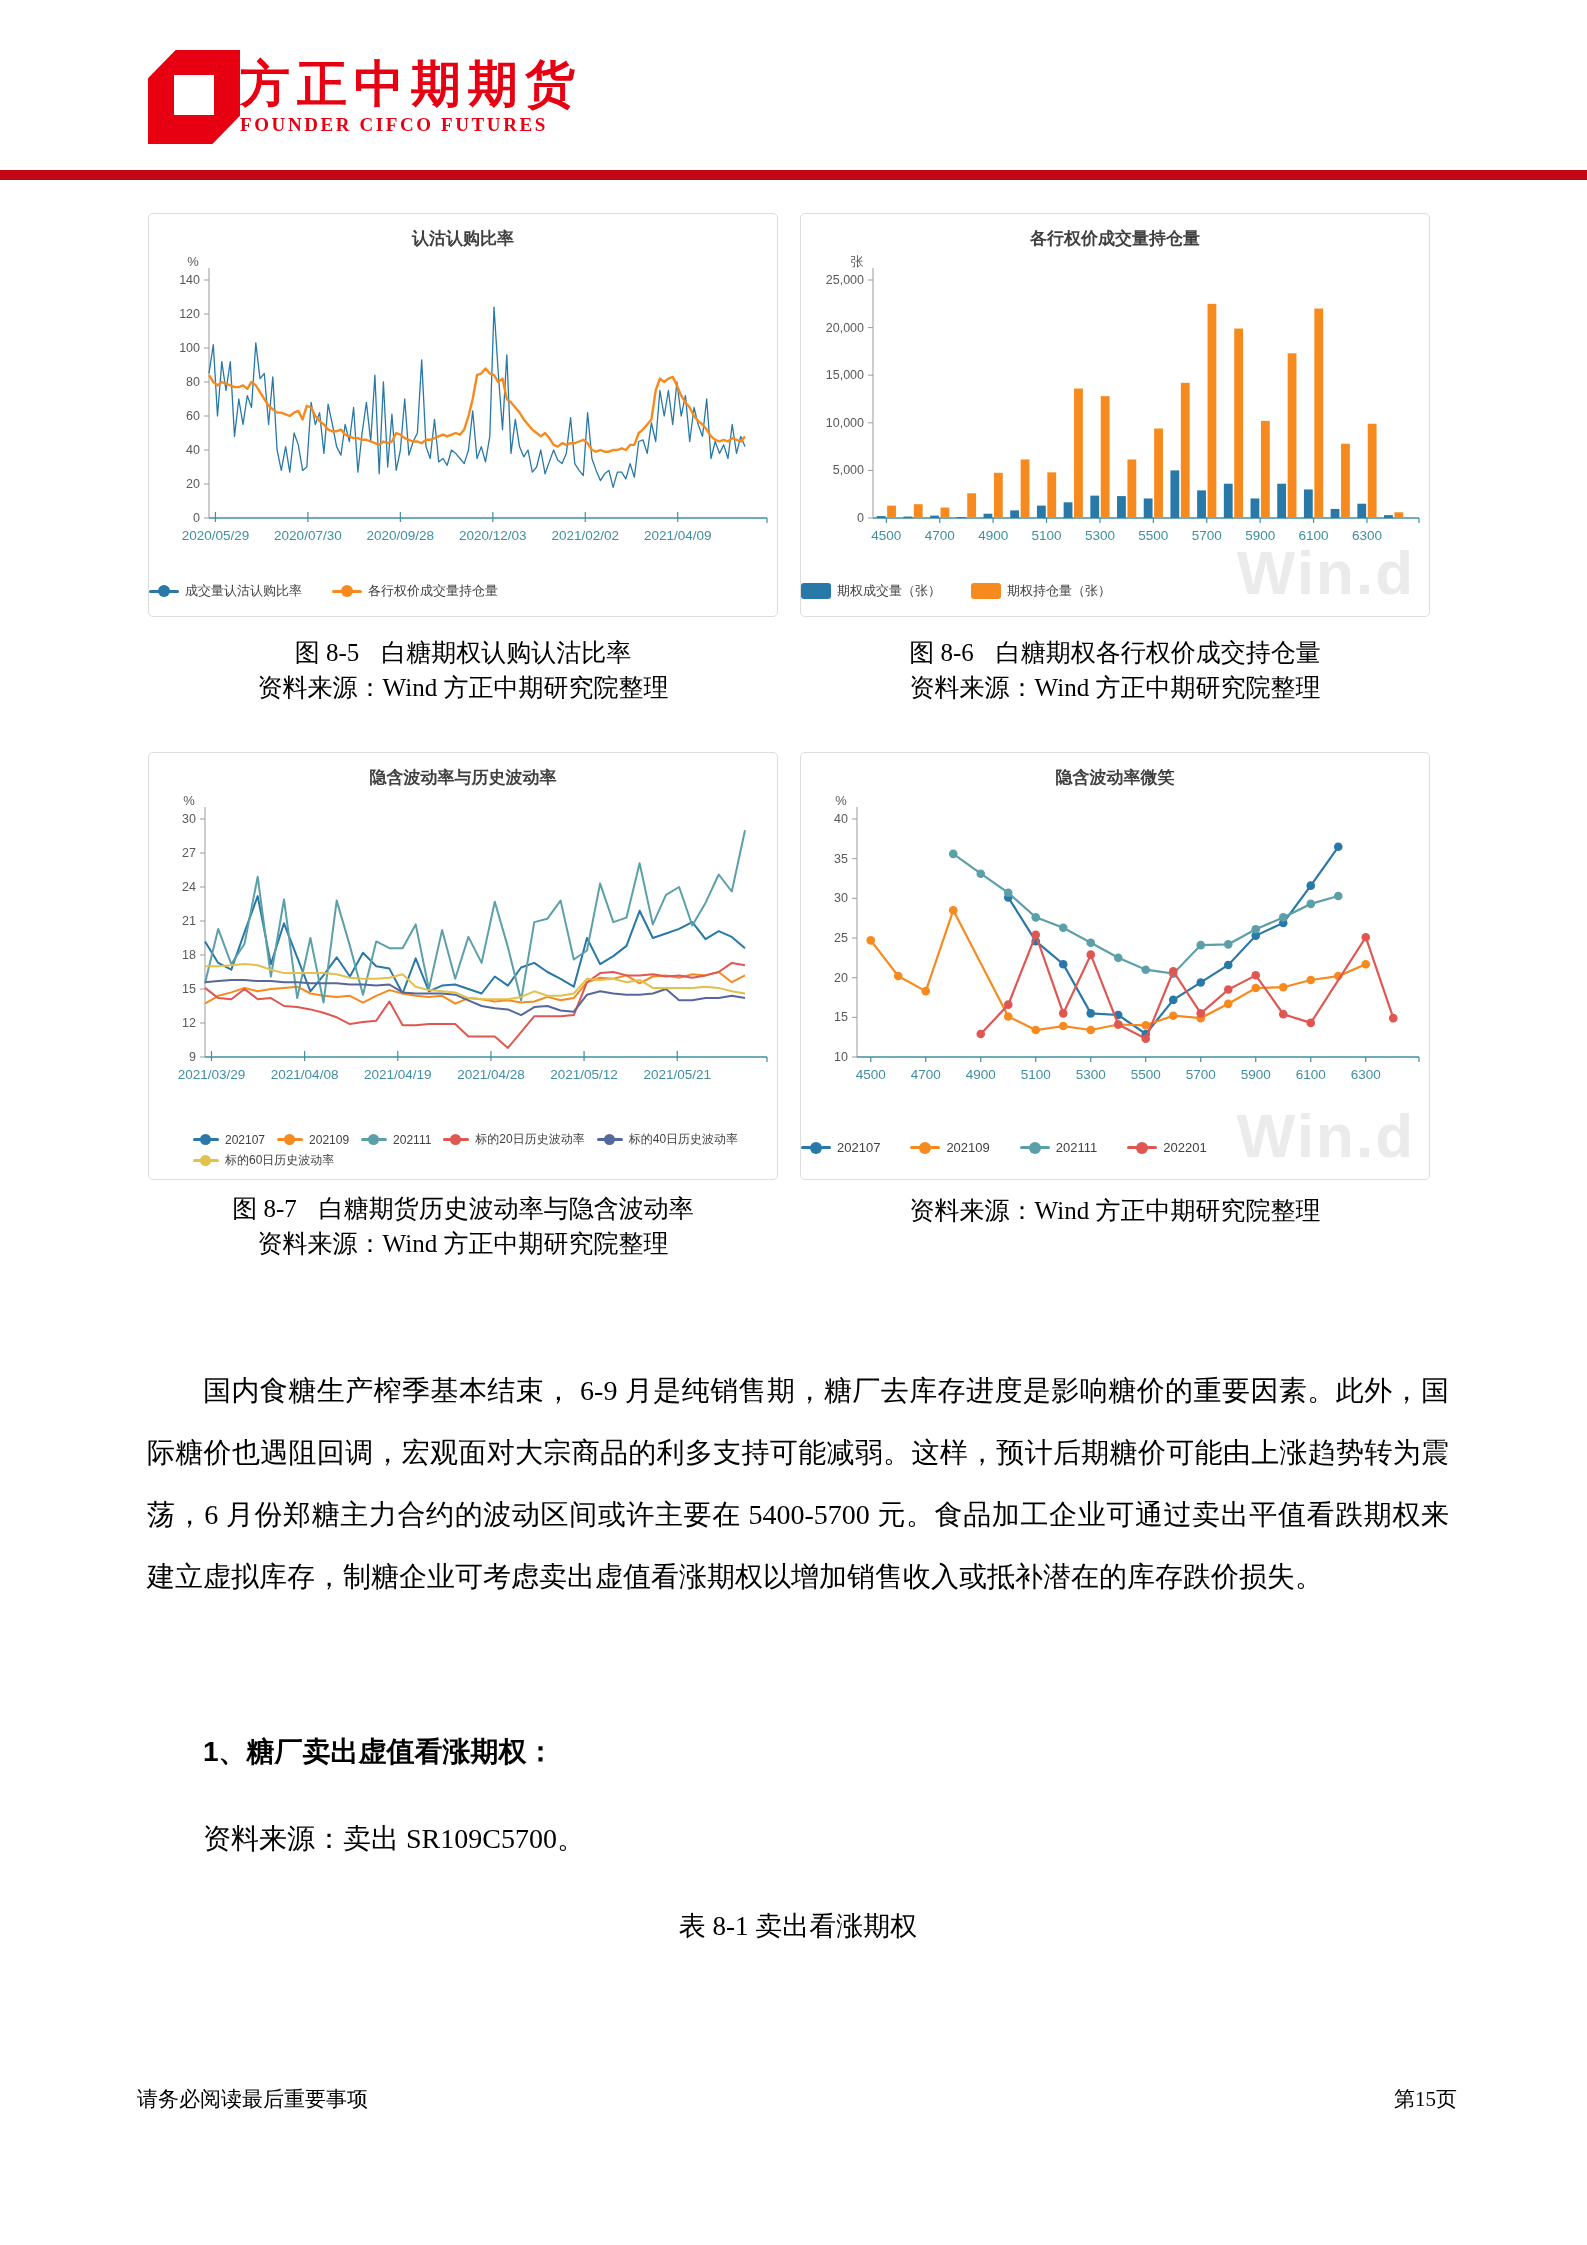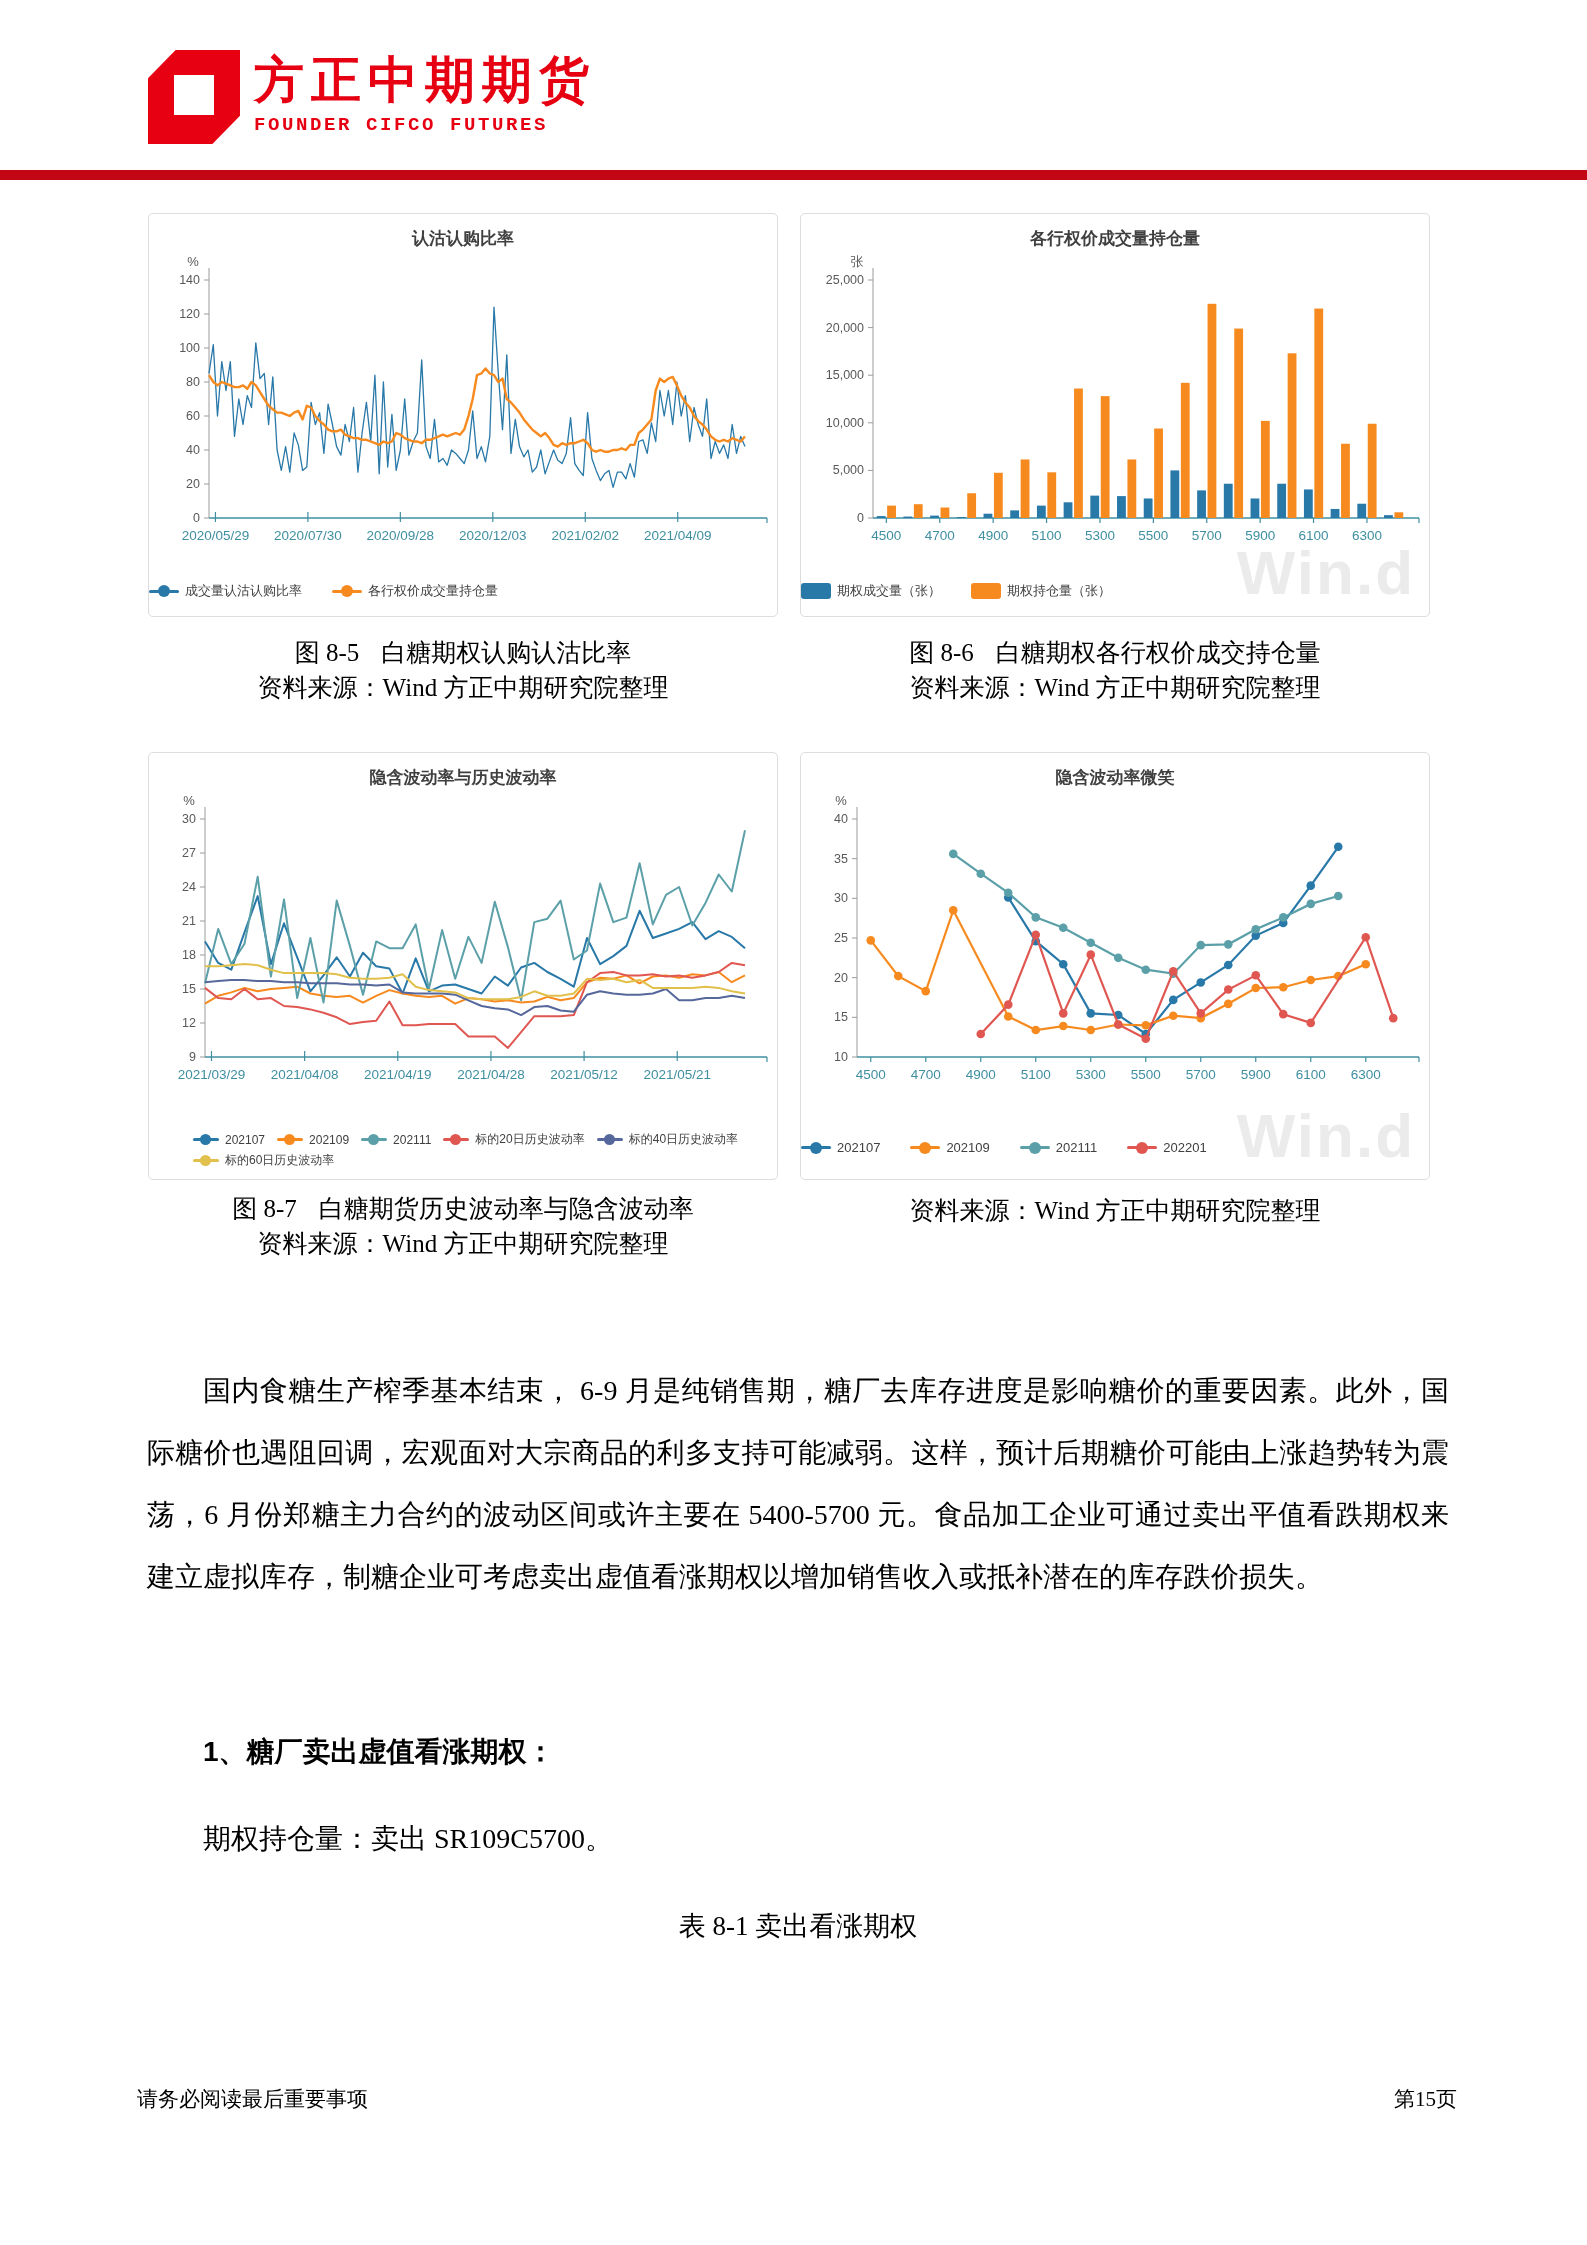--- a/index.html
+++ b/index.html
@@ -4,21 +4,21 @@
 <style>
   html,body{margin:0;padding:0;background:#fff;}
   .page{position:relative;width:1587px;height:2245px;background:#fff;overflow:hidden;
         font-family:"Liberation Serif","DejaVu Serif",serif;color:#000;}
 
   
   .logo{position:absolute;left:148px;top:50px;display:flex;align-items:center;}
   .logo-cube{position:relative;width:92px;height:94px;background:#e60012;
              clip-path:polygon(30% 0,100% 0,100% 70%,70% 100%,0 100%,0 30%);}
   .logo-cube .inner{position:absolute;left:26px;top:25px;width:40px;height:40px;background:#fff;}
-  .logo-text{margin-left:14px;font-family:Liberation Mono, monospace;}
+  .logo-text{font-family:Liberation Serif, serif;}
   .brand-cn{color:#e60012;font-size:50px;font-weight:bold;letter-spacing:7px;line-height:56px;}
   .brand-en{color:#e60012;font-size:19px;font-weight:bold;letter-spacing:2.6px;line-height:26px;}
   .red-bar{position:absolute;left:0;top:170px;width:1587px;height:10px;background:#c30613;}
 
   
   .chart-row{position:absolute;left:148px;display:flex;gap:22px;}
   .row1{top:213px;}
   .row2{top:752px;}
   .chart-box{position:relative;width:630px;background:#fff;border:1px solid #ddd;border-radius:5px;box-sizing:border-box;overflow:hidden;}
   .row1 .chart-box{height:404px;}
@@ -463,18 +463,18 @@
       </div>
       <div class="cap-line2">资料来源：Wind 方正中期研究院整理</div>
     </div>
     <div class="cap-col">
       <div class="cap-line2">资料来源：Wind 方正中期研究院整理</div>
     </div>
   </div>
 
   <div class="para">国内食糖生产榨季基本结束， 6-9 月是纯销售期，糖厂去库存进度是影响糖价的重要因素。此外，国际糖价也遇阻回调，宏观面对大宗商品的利多支持可能减弱。这样，预计后期糖价可能由上涨趋势转为震荡，6 月份郑糖主力合约的波动区间或许主要在 5400-5700 元。食品加工企业可通过卖出平值看跌期权来建立虚拟库存，制糖企业可考虑卖出虚值看涨期权以增加销售收入或抵补潜在的库存跌价损失。</div>
   <div class="heading">1、糖厂卖出虚值看涨期权：</div>
-  <div class="strategy">期权持仓量：卖出 SR109C5700。</div>
+  <div class="strategy">资料来源：卖出 SR109C5700。</div>
   <div class="table-cap">表 8-1 卖出看涨期权</div>
 
   <div class="footer-left">请务必阅读最后重要事项</div>
   <div class="footer-right">第15页</div>
 </div>
 
 </body></html>

